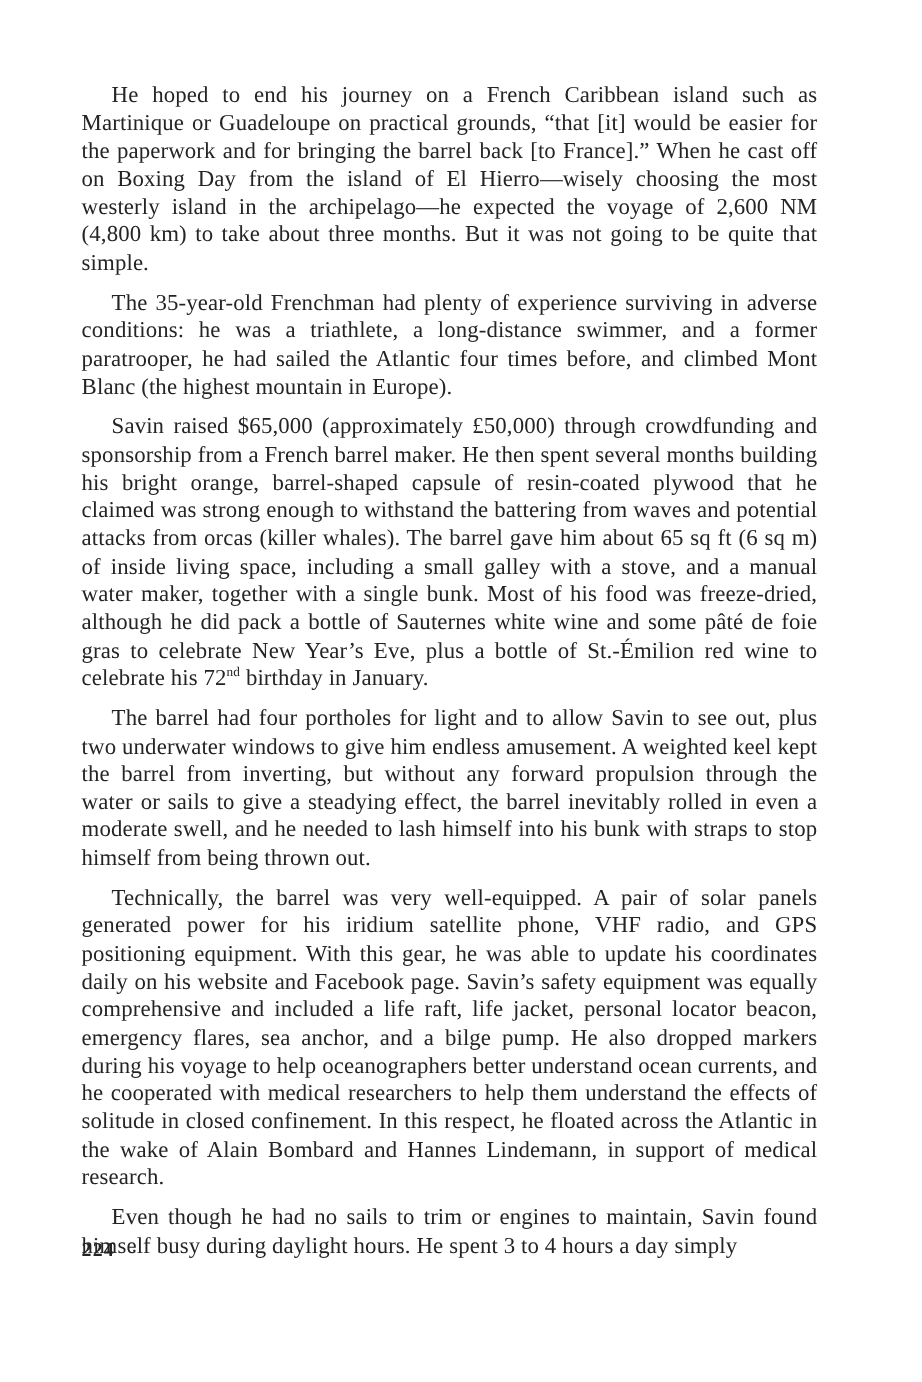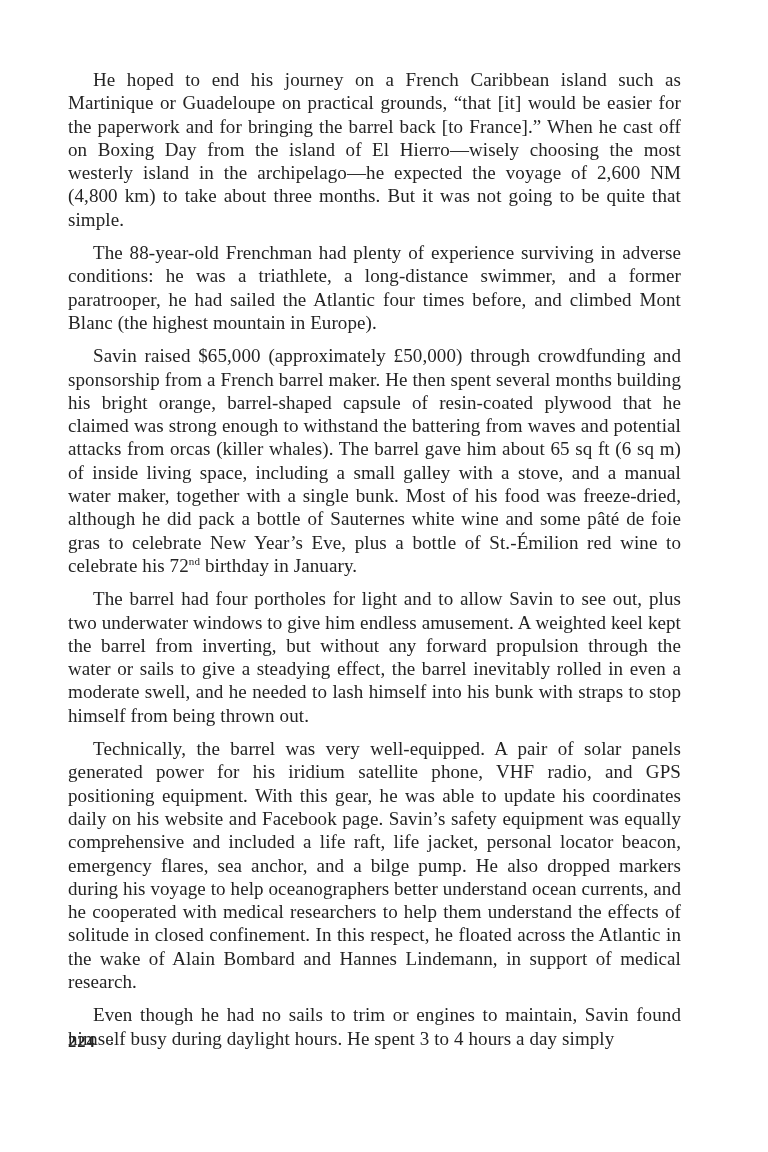--- a/index.html
+++ b/index.html
@@ -61,21 +61,21 @@
     word-spacing: 0px;
   }
 </style>
 </head>
 <body>
 
 <div class="page">
 
   <main class="text-block">
     <p>He hoped to end his journey on a French Caribbean island such as Martinique or Guadeloupe on practical grounds, “that [it] would be easier for the paperwork and for bringing the barrel back [to France].” When he cast off on Boxing Day from the island of El Hierro—wisely choosing the most westerly island in the archipelago—he expected the voyage of 2,600 NM (4,800 km) to take about three months. But it was not going to be quite that simple.</p>
-    <p>The 88-year-old Frenchman had plenty of experience surviving in adverse conditions: he was a triathlete, a long-distance swimmer, and a former paratrooper, he had sailed the Atlantic four times before, and climbed Mont Blanc (the highest mountain in Europe).</p>
+    <p>The 35-year-old Frenchman had plenty of experience surviving in adverse conditions: he was a triathlete, a long-distance swimmer, and a former paratrooper, he had sailed the Atlantic four times before, and climbed Mont Blanc (the highest mountain in Europe).</p>
     <p><span>Savin raised $65,000 (approximately £50,000) through crowdfunding and sponsorship from a French barrel maker. He then spent several months building his bright orange, barrel-shaped capsule of resin-coated plywood that he claimed was strong enough to withstand the battering from waves and potential attacks from orcas (killer whales). The barrel gave him about 65 sq ft (6 sq m) of inside living space, including a small galley with a stove, and a manual water maker, together with a single bunk. Most of his food was freeze-dried, although he did pack a bottle of Sauternes white wine and some pâté de foie gras to celebrate New Year’s Eve, plus a bottle of St.-Émilion red wine to celebrate his 72</span><sup class="ordinal">nd</sup><span> birthday in January.</span></p>
     <p>The barrel had four portholes for light and to allow Savin to see out, plus two underwater windows to give him endless amusement. A weighted keel kept the barrel from inverting, but without any forward propulsion through the water or sails to give a steadying effect, the barrel inevitably rolled in even a moderate swell, and he needed to lash himself into his bunk with straps to stop himself from being thrown out.</p>
     <p>Technically, the barrel was very well-equipped. A pair of solar panels generated power for his iridium satellite phone, VHF radio, and GPS positioning equipment. With this gear, he was able to update his coordinates daily on his website and Facebook page. Savin’s safety equipment was equally comprehensive and included a life raft, life jacket, personal locator beacon, emergency flares, sea anchor, and a bilge pump. He also dropped markers during his voyage to help oceanographers better understand ocean currents, and he cooperated with medical researchers to help them understand the effects of solitude in closed confinement. In this respect, he floated across the Atlantic in the wake of Alain Bombard and Hannes Lindemann, in support of medical research.</p>
     <p>Even though he had no sails to trim or engines to maintain, Savin found himself busy during daylight hours. He spent 3 to 4 hours a day simply</p>
   </main>
 
   <footer class="footer">
     <span class="page-number">224</span>
     <span class="dot">·</span>
   </footer>

